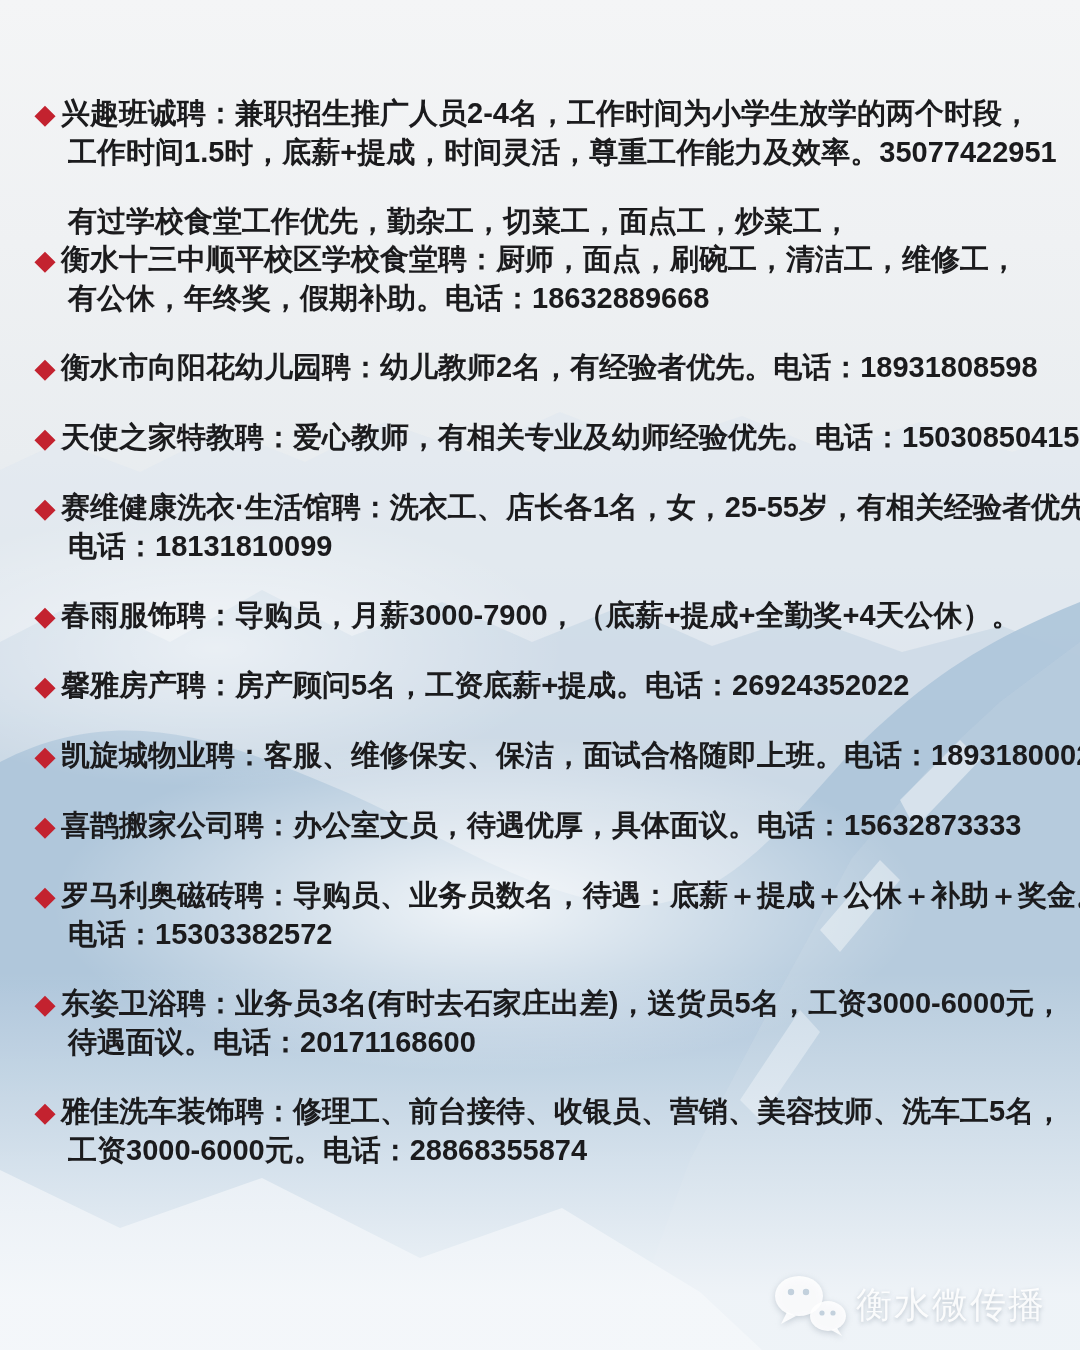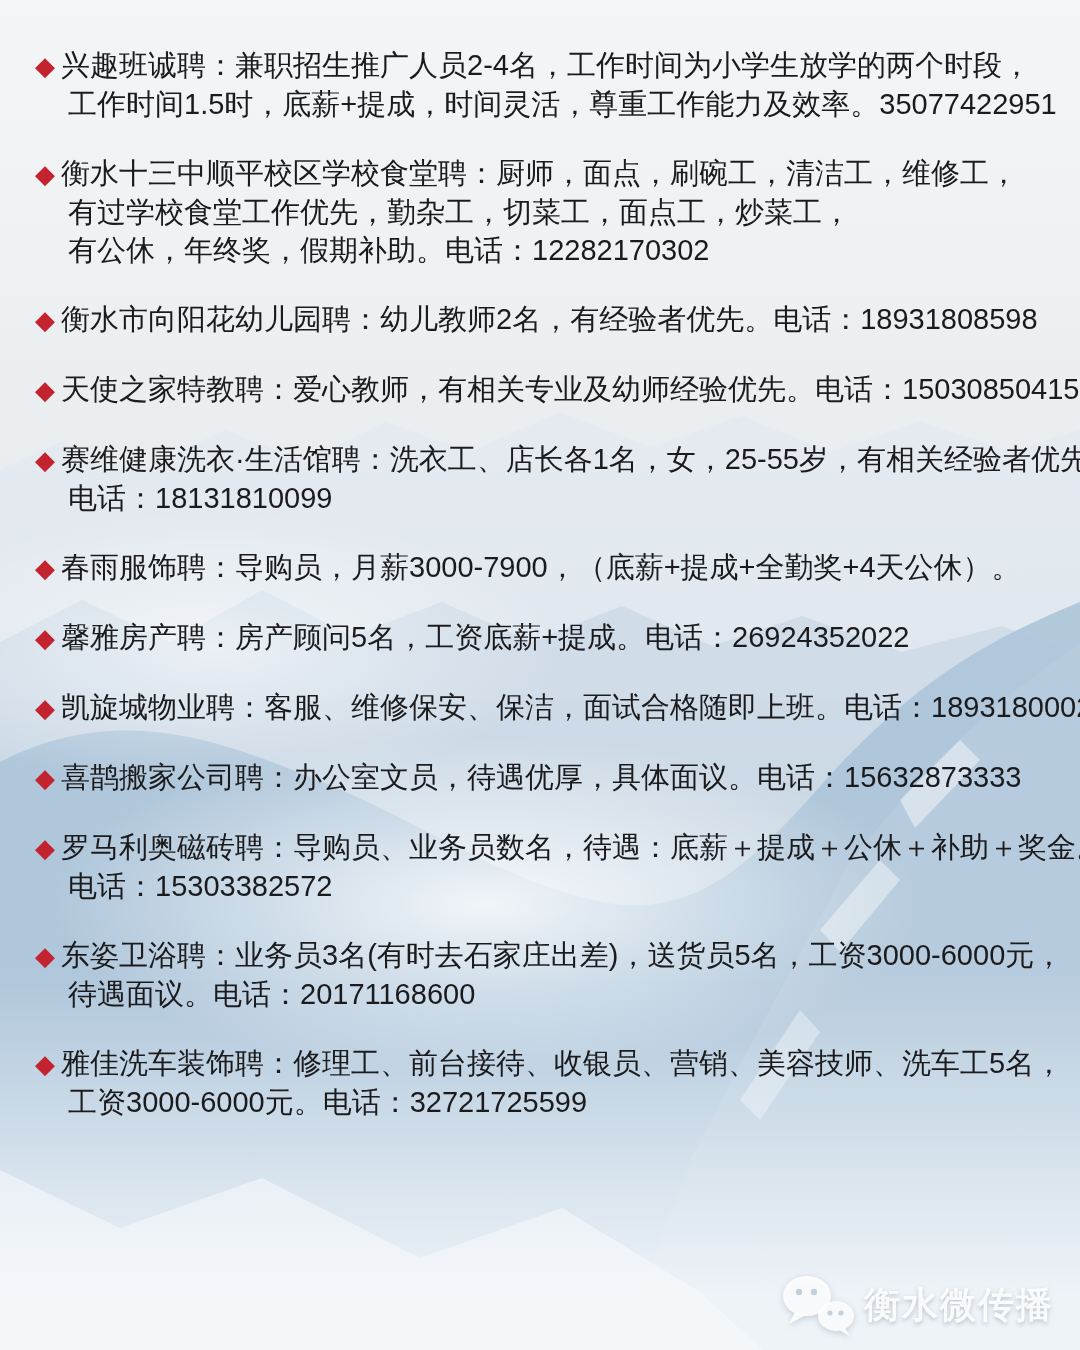--- a/index.html
+++ b/index.html
@@ -21,40 +21,40 @@
   .bg-mist {
     position: absolute; inset: 0; z-index: 0;
     background:
       radial-gradient(ellipse 620px 240px at 45% 67%, rgba(255,255,255,0.82), rgba(255,255,255,0) 70%),
       radial-gradient(ellipse 500px 200px at 20% 48%, rgba(255,255,255,0.55), rgba(255,255,255,0) 70%),
       linear-gradient(180deg, rgba(255,255,255,0) 72%, rgba(248,250,252,0.85) 96%);
   }
   
   .content {
     position: relative; z-index: 2;
-    padding: 46px 34px 0 35px;
+    padding: 94px 34px 0 35px;
     color: #1b1b1d;
-    font-weight: normal;
+    font-weight: bold;
     font-size: 29px;
     line-height: 38px;
   }
   .listing { margin-bottom: 31px; }
   .line { white-space: nowrap; }
   .line.cont { padding-left: 33px; }
   .bullet {
     color: #c3222f;
     font-size: 26px;
     margin-right: 6px;
   }
   
   .watermark {
-    position: absolute; right: 26px; bottom: 14px; z-index: 3;
+    position: absolute; right: 34px; bottom: 14px; z-index: 3;
     display: flex; align-items: center; gap: 8px;
     color: rgba(255,255,255,0.88);
-    font-size: 36px; font-weight: bold; letter-spacing: 2px;
+    font-size: 36px; font-weight: normal; letter-spacing: 2px;
     text-shadow: 0 2px 4px rgba(125,140,155,0.45);
   }
   .watermark svg { filter: drop-shadow(0 2px 3px rgba(125,140,155,0.4)); }
 </style>
 </head>
 <body>
 
 <div class="bg-base"></div>
 <svg class="bg-svg" viewBox="0 0 1080 1350" preserveAspectRatio="none" aria-hidden="true">
 
@@ -73,23 +73,23 @@
   <path d="M740,1100 L800,1010 L820,1032 L760,1120 Z" fill="#ffffff" opacity="0.35"></path>
 </svg>
 <div class="bg-mist"></div>
 
 <main class="content">
     <div class="listing">
       <div class="line"><span class="bullet" style="color: rgb(195, 34, 47);">◆</span><span>兴趣班诚聘：兼职招生推广人员2-4名，工作时间为小学生放学的两个时段，</span></div>
       <div class="line cont"><span>工作时间1.5时，底薪+提成，时间灵活，尊重工作能力及效率。35077422951</span></div>
     </div>
     <div class="listing">
+      <div class="line cont"><span>有过学校食堂工作优先，勤杂工，切菜工，面点工，炒菜工，</span></div>
       <div class="line"><span class="bullet" style="color: rgb(195, 34, 47);">◆</span><span>衡水十三中顺平校区学校食堂聘：厨师，面点，刷碗工，清洁工，维修工，</span></div>
-      <div class="line cont"><span>有过学校食堂工作优先，勤杂工，切菜工，面点工，炒菜工，</span></div>
-      <div class="line cont"><span>有公休，年终奖，假期补助。电话：12282170302</span></div>
+      <div class="line cont"><span>有公休，年终奖，假期补助。电话：18632889668</span></div>
     </div>
     <div class="listing">
       <div class="line"><span class="bullet" style="color: rgb(195, 34, 47);">◆</span><span>衡水市向阳花幼儿园聘：幼儿教师2名，有经验者优先。电话：18931808598</span></div>
     </div>
     <div class="listing">
       <div class="line"><span class="bullet" style="color: rgb(195, 34, 47);">◆</span><span>天使之家特教聘：爱心教师，有相关专业及幼师经验优先。电话：15030850415</span></div>
     </div>
     <div class="listing">
       <div class="line"><span class="bullet" style="color: rgb(195, 34, 47);">◆</span><span>赛维健康洗衣·生活馆聘：洗衣工、店长各1名，女，25-55岁，有相关经验者优先。</span></div>
       <div class="line cont"><span>电话：18131810099</span></div>
@@ -109,21 +109,21 @@
     <div class="listing">
       <div class="line"><span class="bullet" style="color: rgb(195, 34, 47);">◆</span><span>罗马利奥磁砖聘：导购员、业务员数名，待遇：底薪＋提成＋公休＋补助＋奖金。</span></div>
       <div class="line cont"><span>电话：15303382572</span></div>
     </div>
     <div class="listing">
       <div class="line"><span class="bullet" style="color: rgb(195, 34, 47);">◆</span><span>东姿卫浴聘：业务员3名(有时去石家庄出差)，送货员5名，工资3000-6000元，</span></div>
       <div class="line cont"><span>待遇面议。电话：20171168600</span></div>
     </div>
     <div class="listing">
       <div class="line"><span class="bullet" style="color: rgb(195, 34, 47);">◆</span><span>雅佳洗车装饰聘：修理工、前台接待、收银员、营销、美容技师、洗车工5名，</span></div>
-      <div class="line cont"><span>工资3000-6000元。电话：32721725599</span></div>
+      <div class="line cont"><span>工资3000-6000元。电话：28868355874</span></div>
     </div>
   </main>
 
 <div class="watermark">
   <svg width="76" height="62" viewBox="0 0 76 62" aria-hidden="true">
     <g fill="rgba(255,255,255,0.88)">
       <ellipse cx="27" cy="22" rx="24" ry="20"></ellipse>
       <path d="M15 38 L9 50 L24 42 Z"></path>
       <ellipse cx="56" cy="42" rx="18" ry="15"></ellipse>
       <path d="M65 54 L70 62 L59 56 Z"></path>

